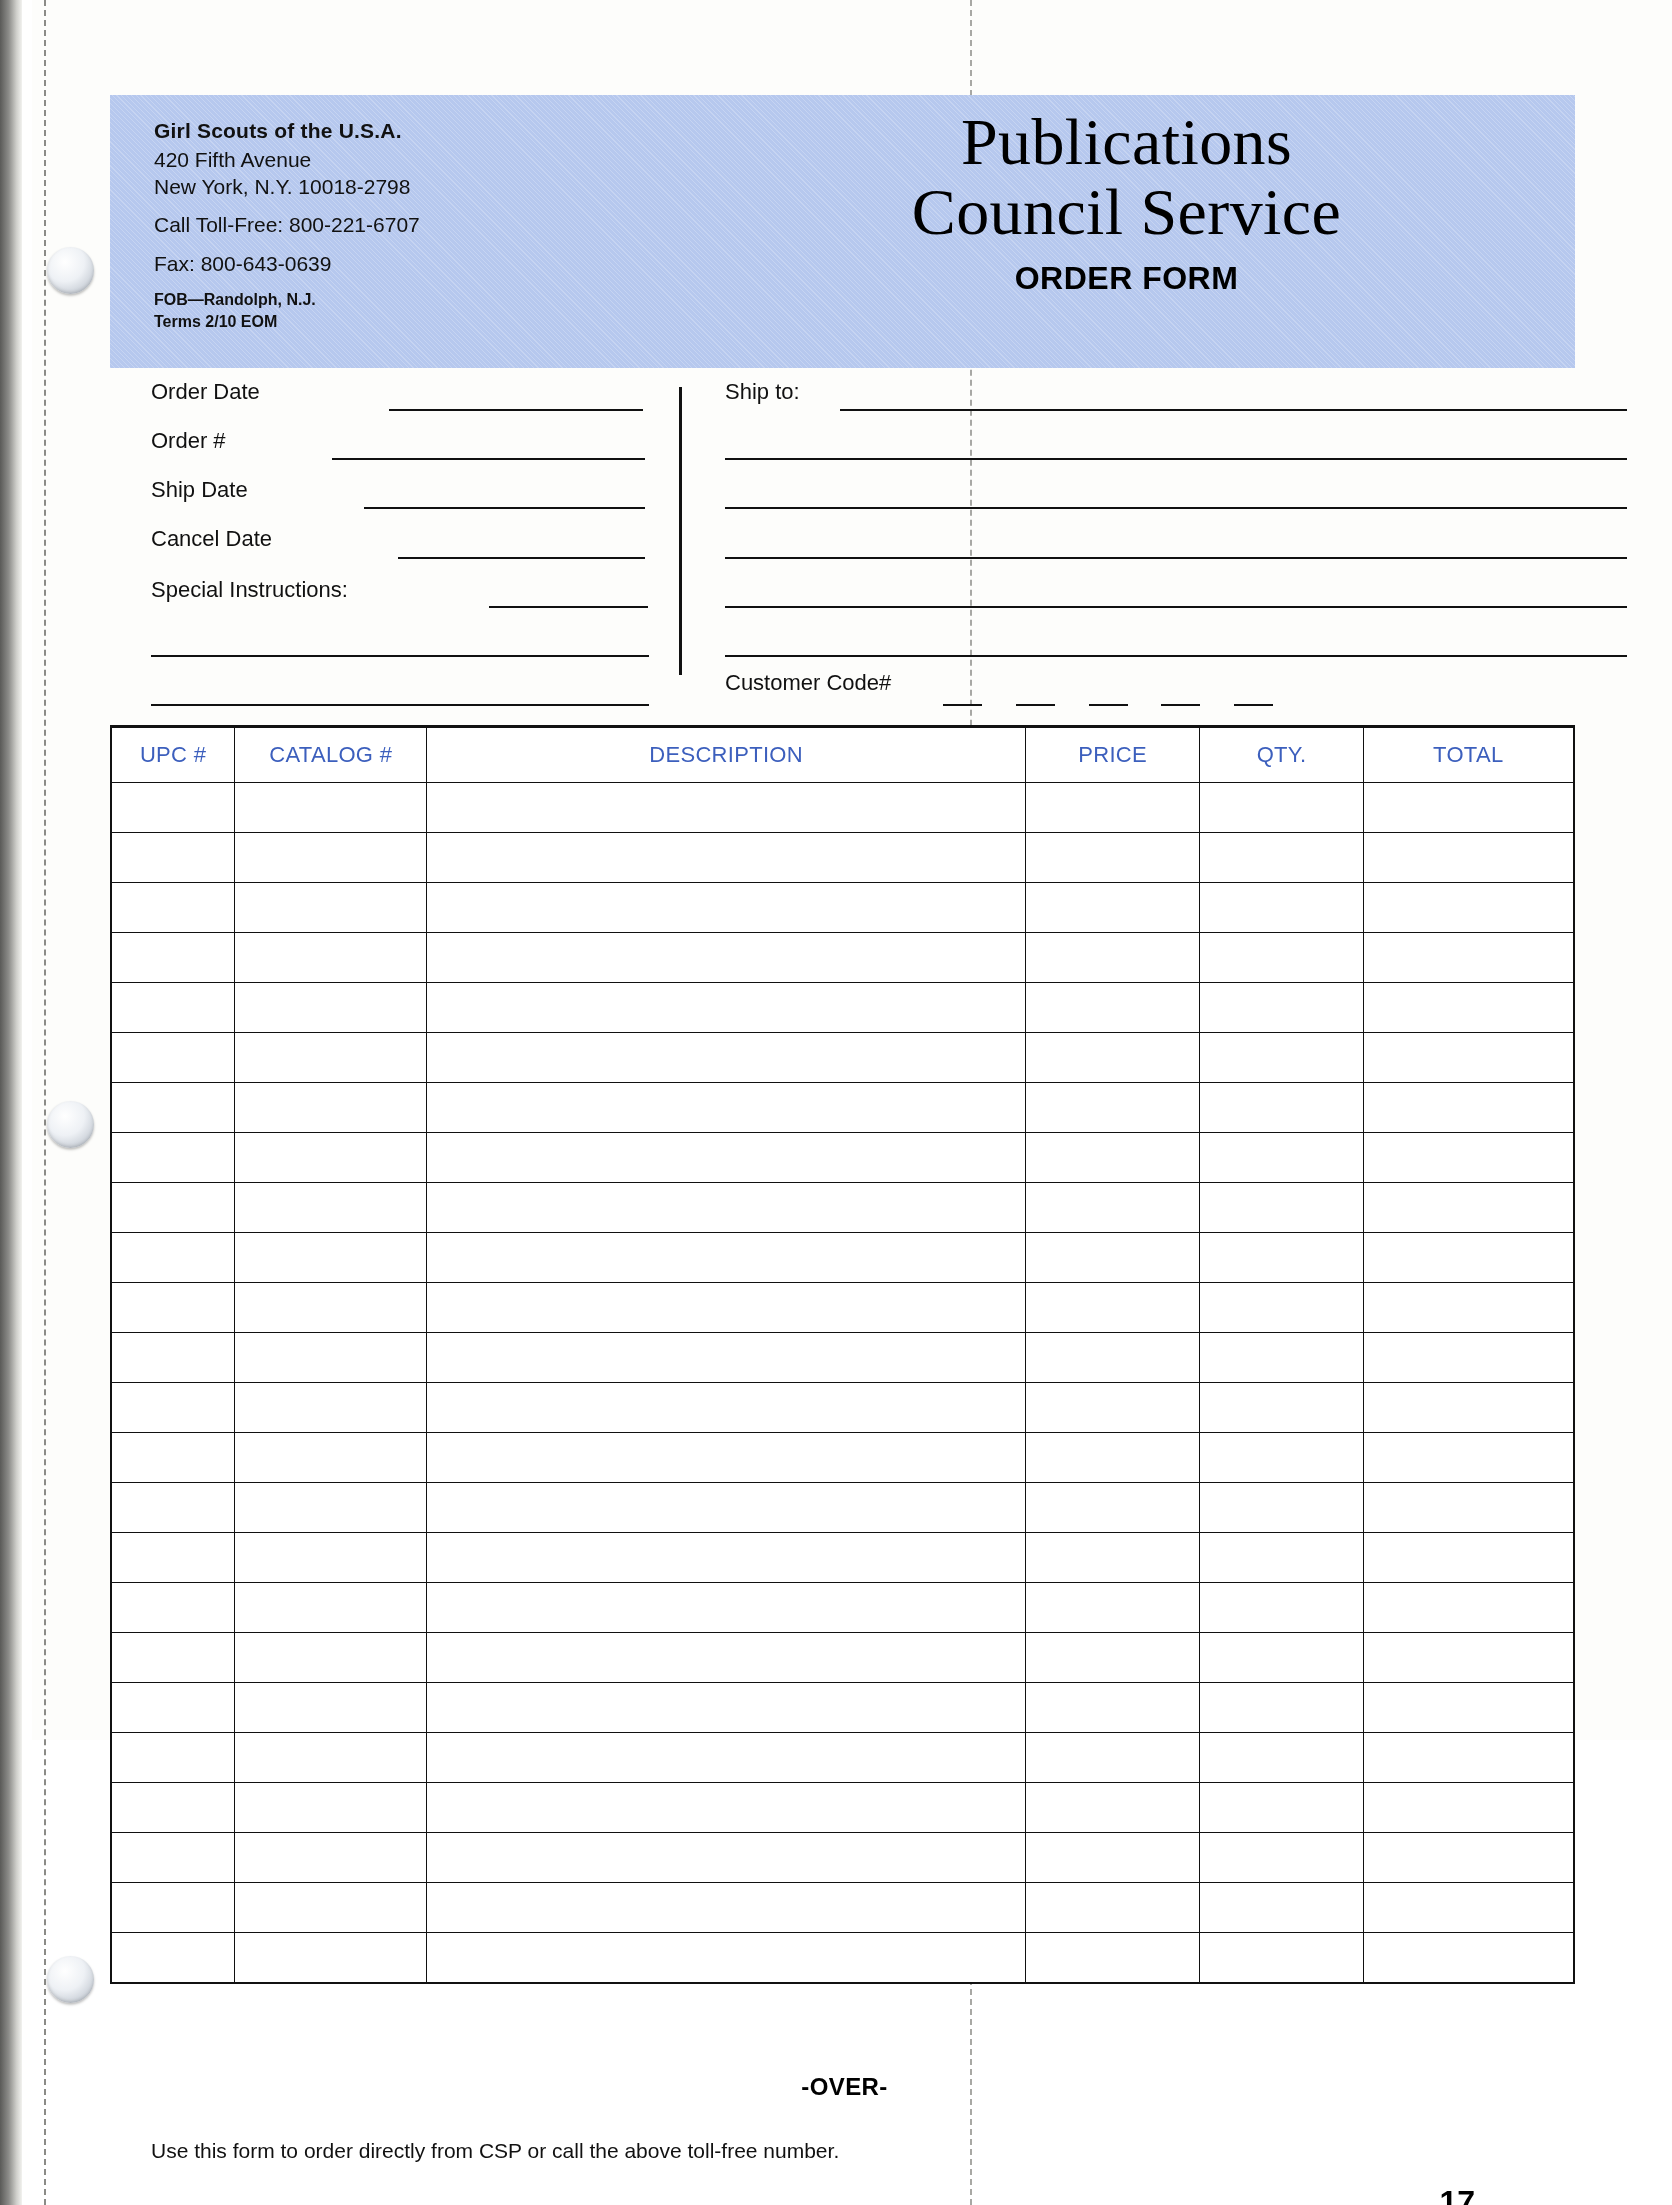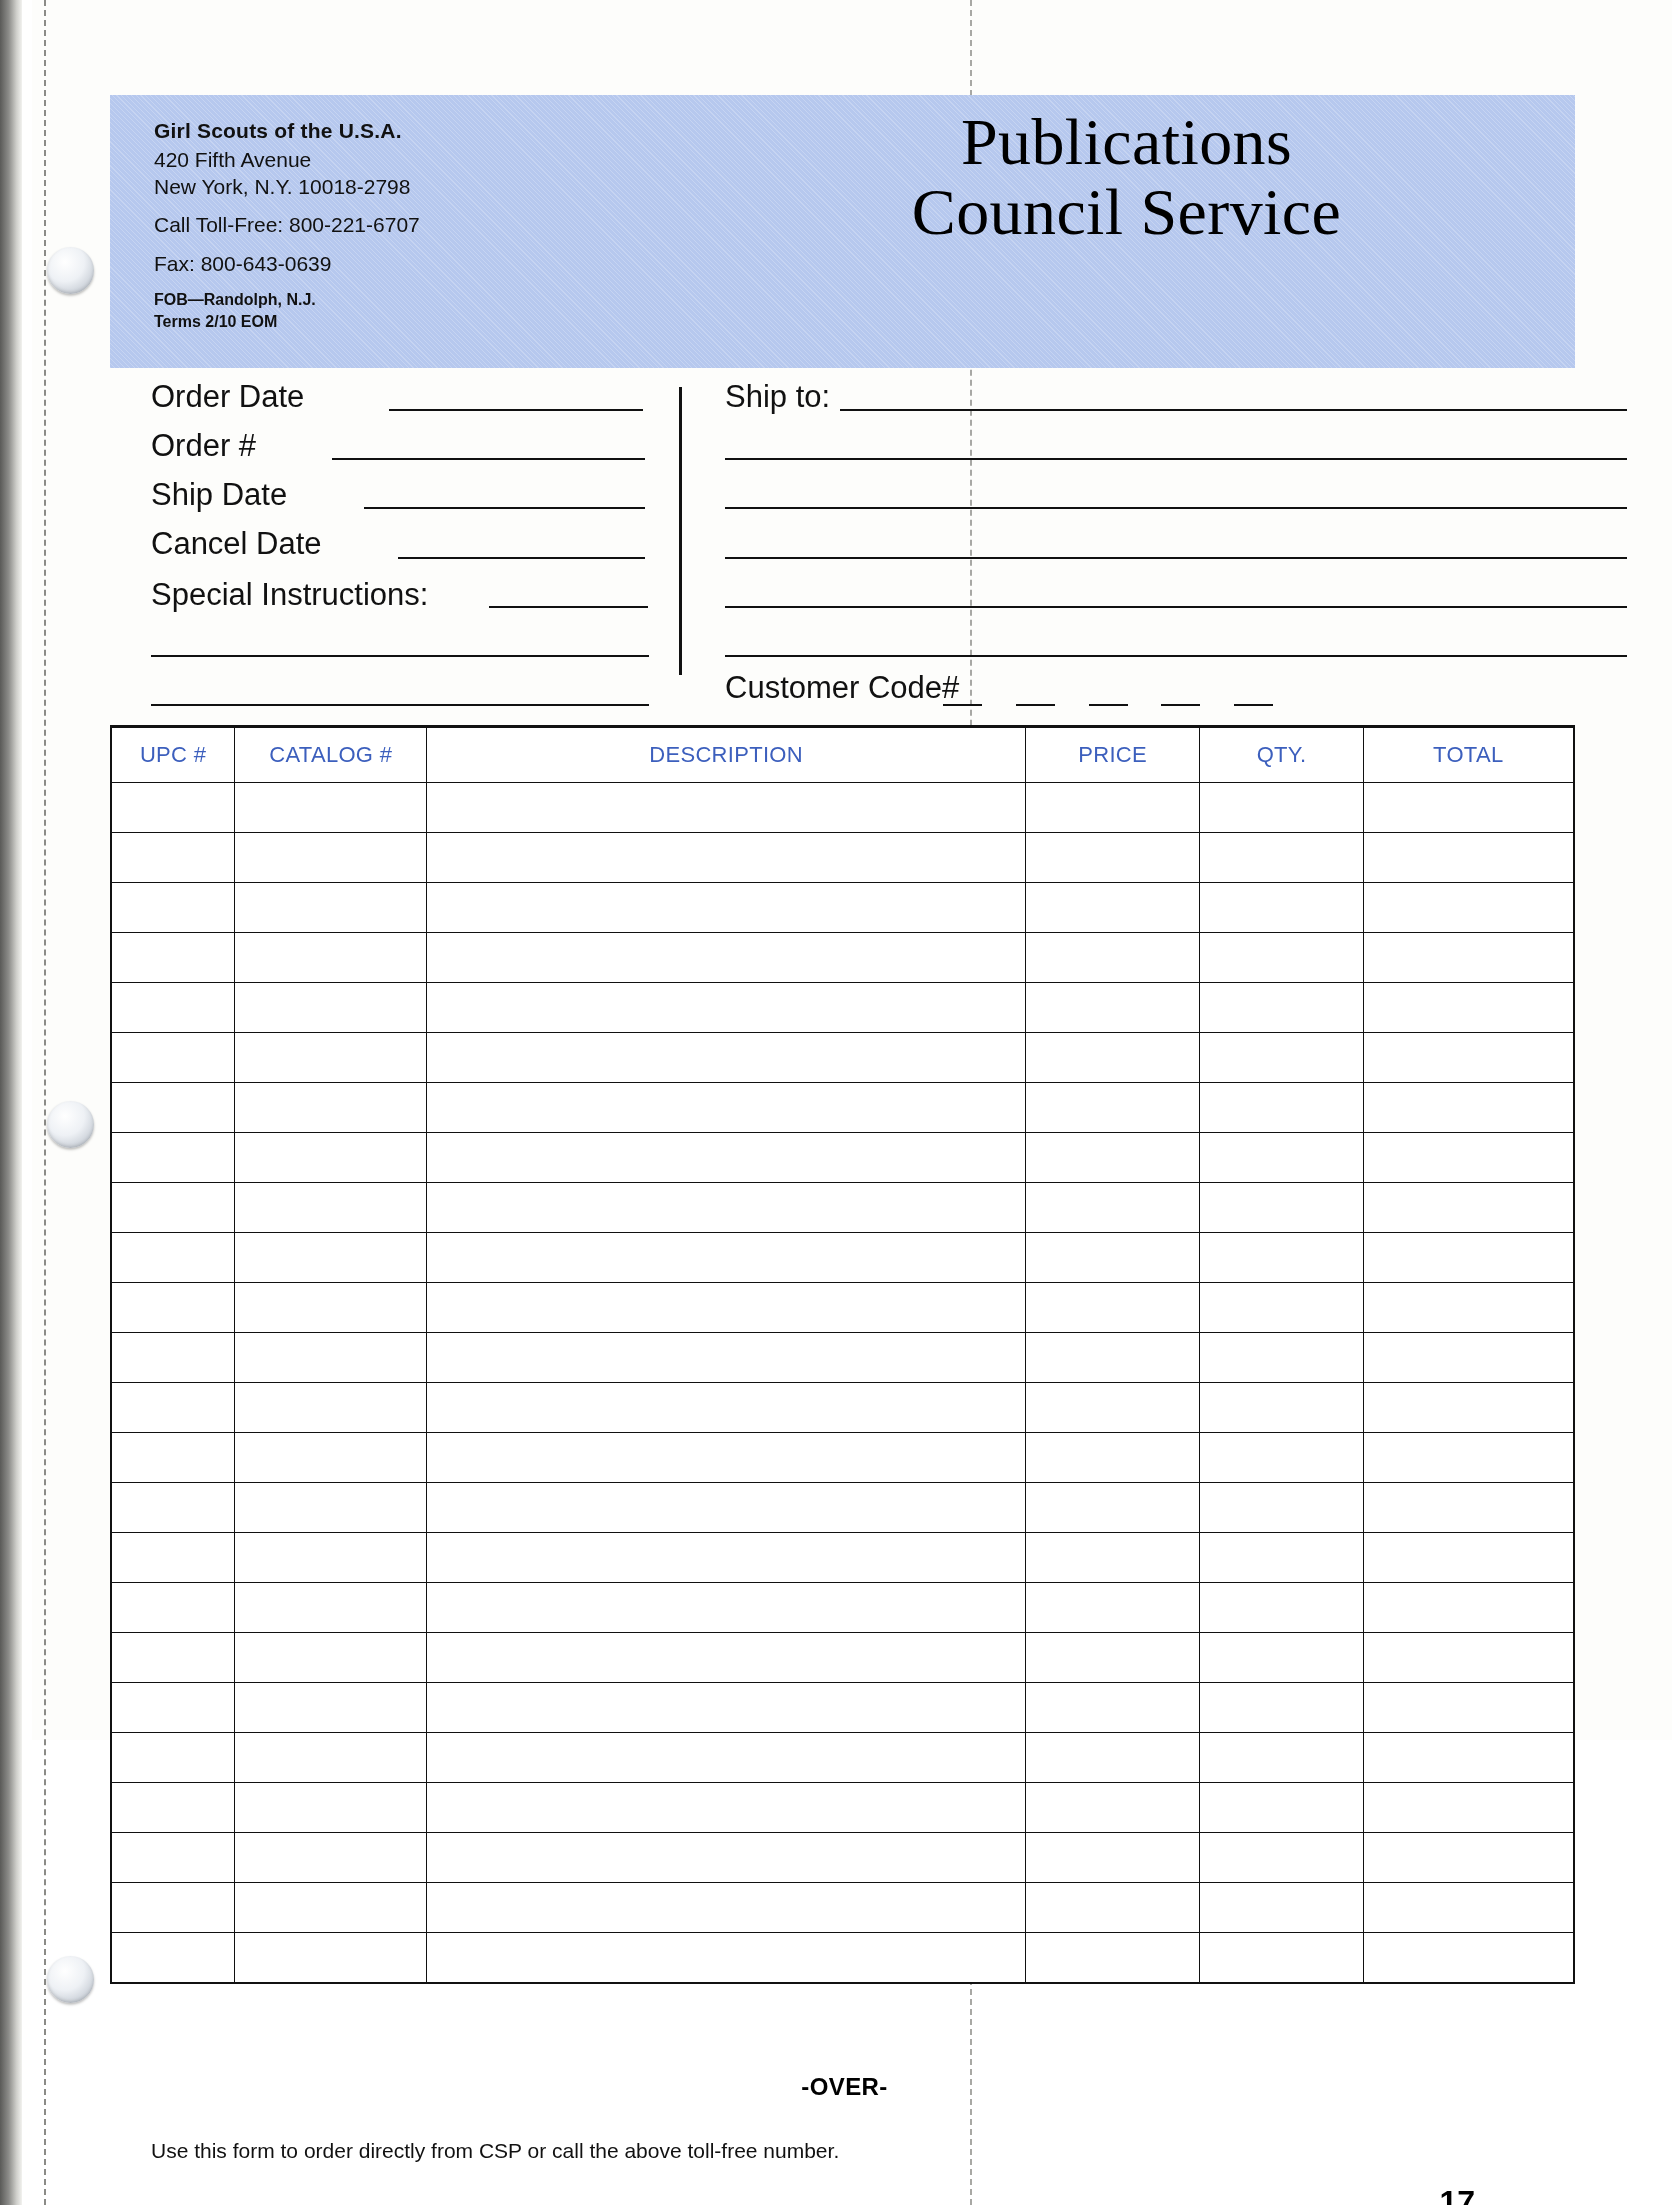--- a/index.html
+++ b/index.html
@@ -140,21 +140,21 @@
   .vdiv {
     position: absolute;
     left: 569px;
     top: 15.2px;
     width: 2.5px;
     height: 288px;
     background: #111;
   }
   .field-label {
     position: absolute;
-    font-size: 31px;
+    font-size: 22px;
     color: #111;
     white-space: nowrap;
   }
   .rule {
     position: absolute;
     height: 0;
     border-bottom: 2.1px solid #111;
   }
   .cc-dash {
     position: absolute;
@@ -248,20 +248,21 @@
         <div class="org-gap"></div>
         <div class="org-line">Fax: 800-643-0639</div>
         <div class="org-gap"></div>
         <div class="org-bold">FOB—Randolph, N.J.</div>
         <div class="org-bold">Terms 2/10 EOM</div>
       </div>
 
       <div class="title-block">
         <div class="title-serif">Publications</div>
         <div class="title-serif">Council Service</div>
+        <div class="title-sub">ORDER FORM</div>
       </div>
     </div>
 
     <div class="info-area">
 
       <div class="vdiv"></div>
 
       <div class="field-label" style="left:41px; top:6.8px;">Order Date</div>
       <div class="rule" style="left:279px; top:37px; width:254px;"></div>
 

